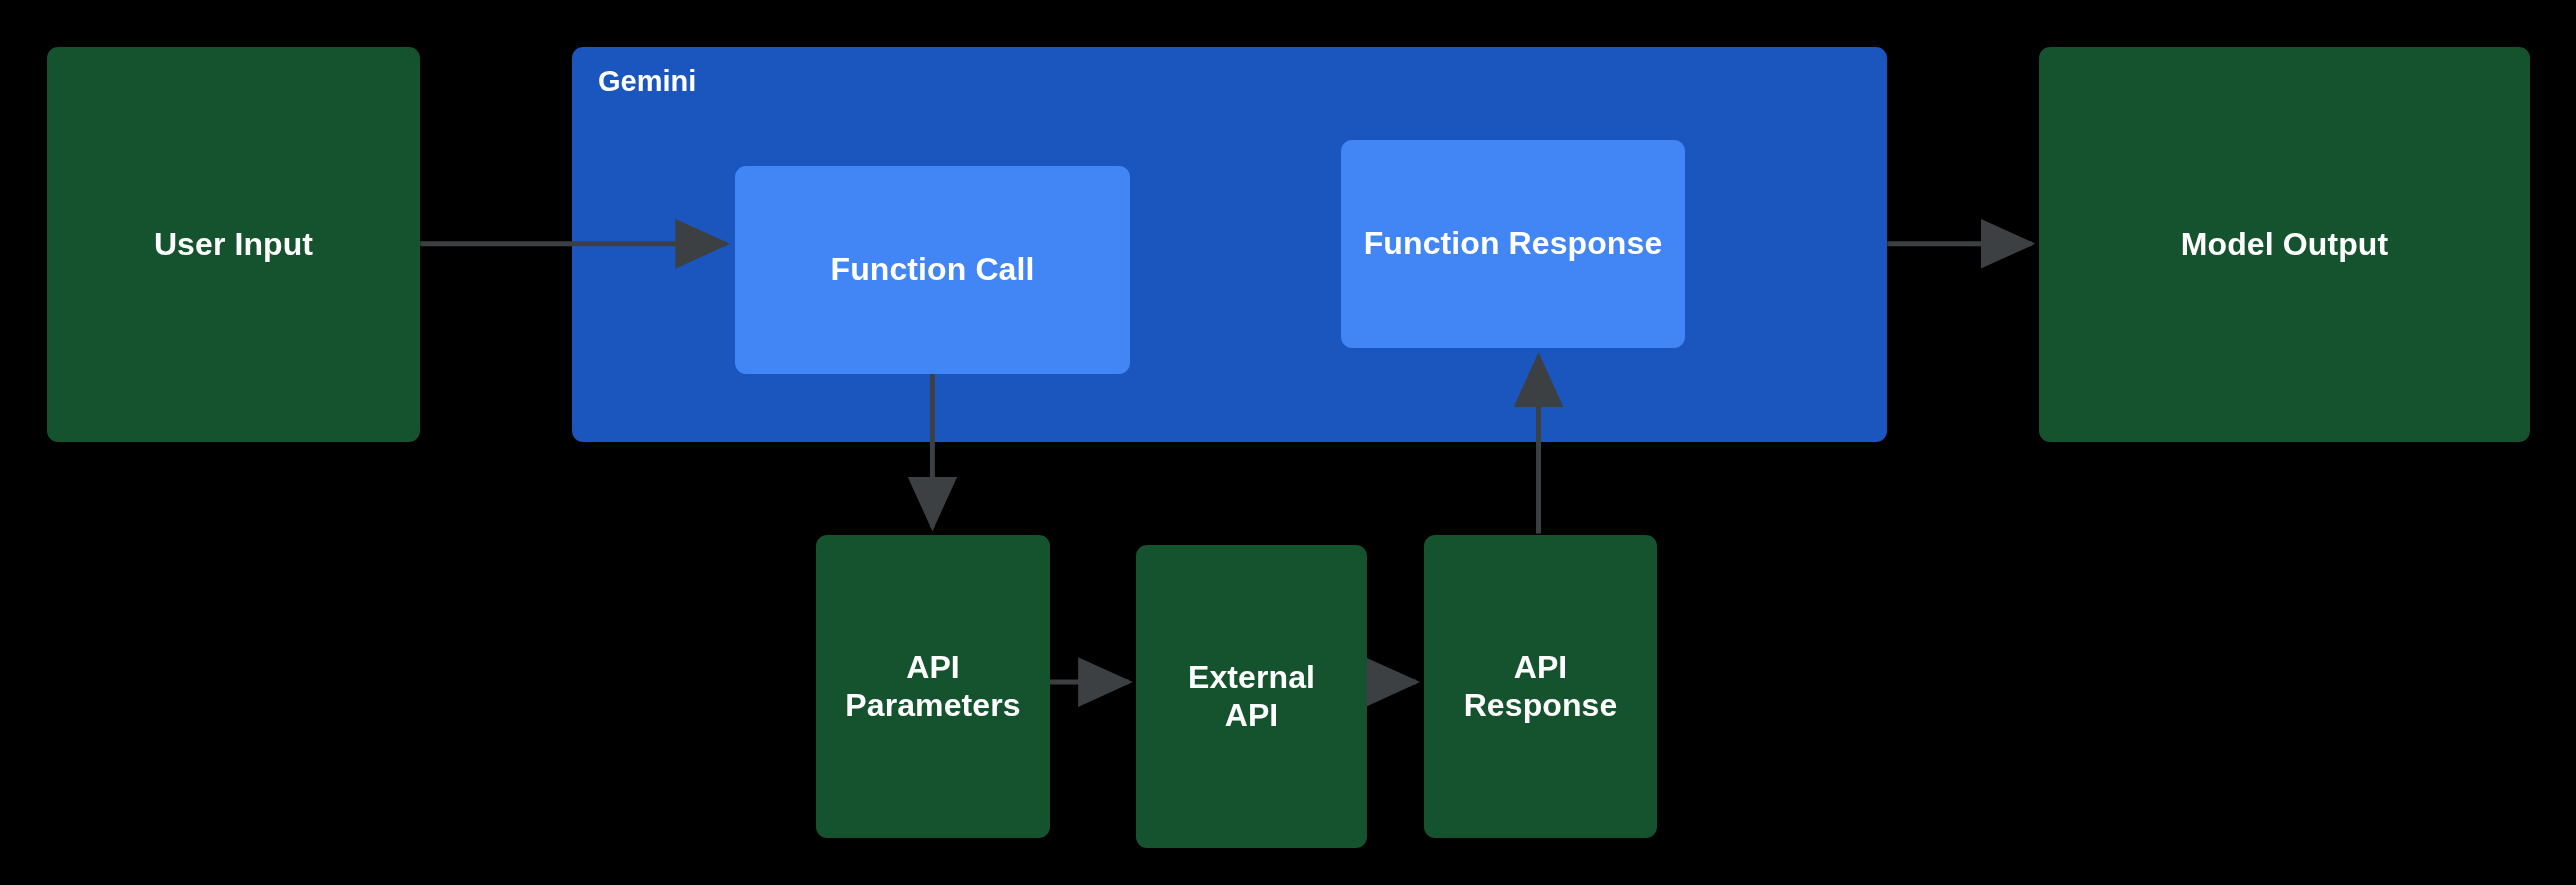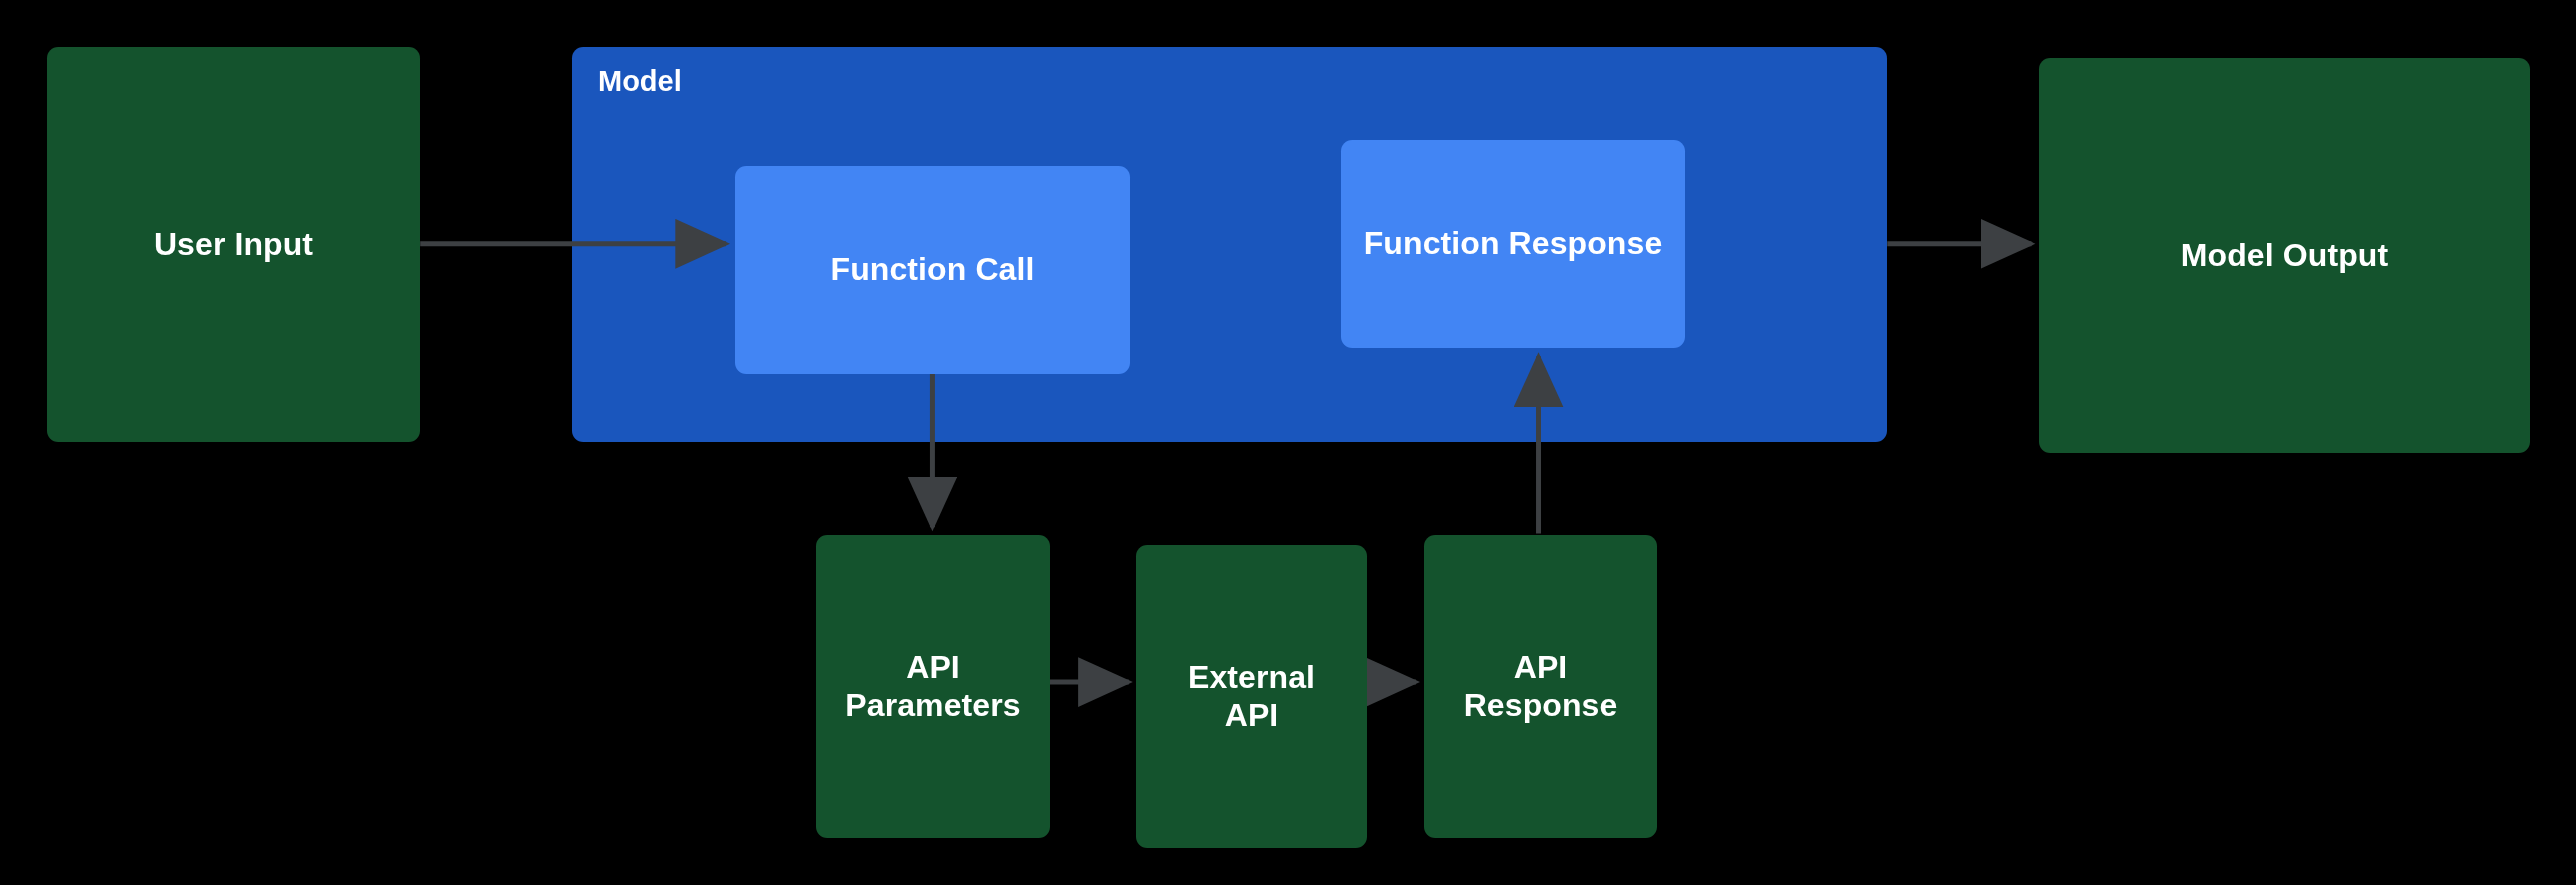--- a/index.html
+++ b/index.html
@@ -57,21 +57,21 @@
     height: 886px;
     pointer-events: none;
   }
 </style>
 </head>
 <body>
 
 <div id="canvas">
 
   <div class="group" style="left:572px; top:47px; width:1315px; height:395px;"></div>
-  <div class="group-label" style="left:598px; top:67px;">Model</div>
+  <div class="group-label" style="left:598px; top:67px;">Gemini</div>
 
   <svg class="edge-layer" viewBox="0 0 4144 1425" xmlns="http://www.w3.org/2000/svg">
     <defs>
       <marker id="arrowR" markerWidth="12" markerHeight="12" refX="10.2" refY="5" orient="auto" markerUnits="strokeWidth">
         <path d="M0,0 L11,5 L0,10 z" fill="#3d4043"></path>
       </marker>
       <marker id="arrowD" markerWidth="12" markerHeight="12" refX="10.2" refY="5" orient="auto" markerUnits="strokeWidth">
         <path d="M0,0 L11,5 L0,10 z" fill="#3d4043"></path>
       </marker>
     </defs>
@@ -106,21 +106,21 @@
   </div>
 
   <div class="node node-light" style="left:735px; top:134px; width:395px; height:208px;margin-top:32px;">
     <span>Function Call</span>
   </div>
 
   <div class="node node-light" style="left:1341px; top:140px; width:344px; height:208px;">
     <span>Function Response</span>
   </div>
 
-  <div class="node node-dark" style="left:2039px; top:58px; width:491px; height:395px;align-items:center;">
+  <div class="node node-dark" style="left:2039px; top:47px; width:491px; height:395px;align-items:center;">
     <span>Model Output</span>
   </div>
 
   <div class="node node-dark" style="left:816px; top:535px; width:234px; height:303px;">
     <span>API
 Parameters</span>
   </div>
 
   <div class="node node-dark" style="left:1136px; top:545px; width:231px; height:303px;">
     <span>External

